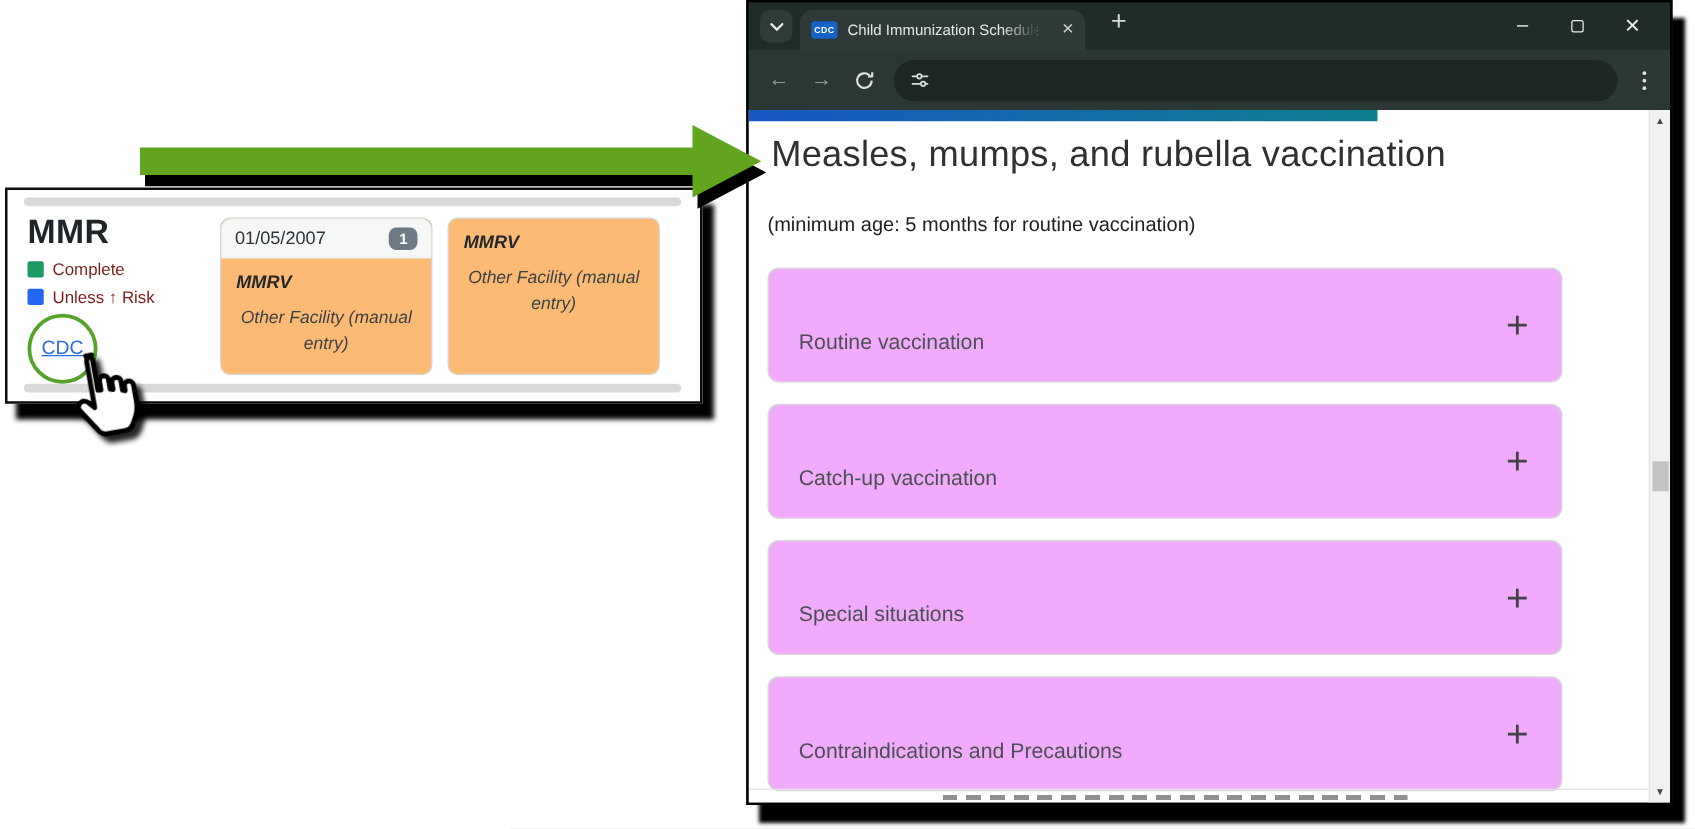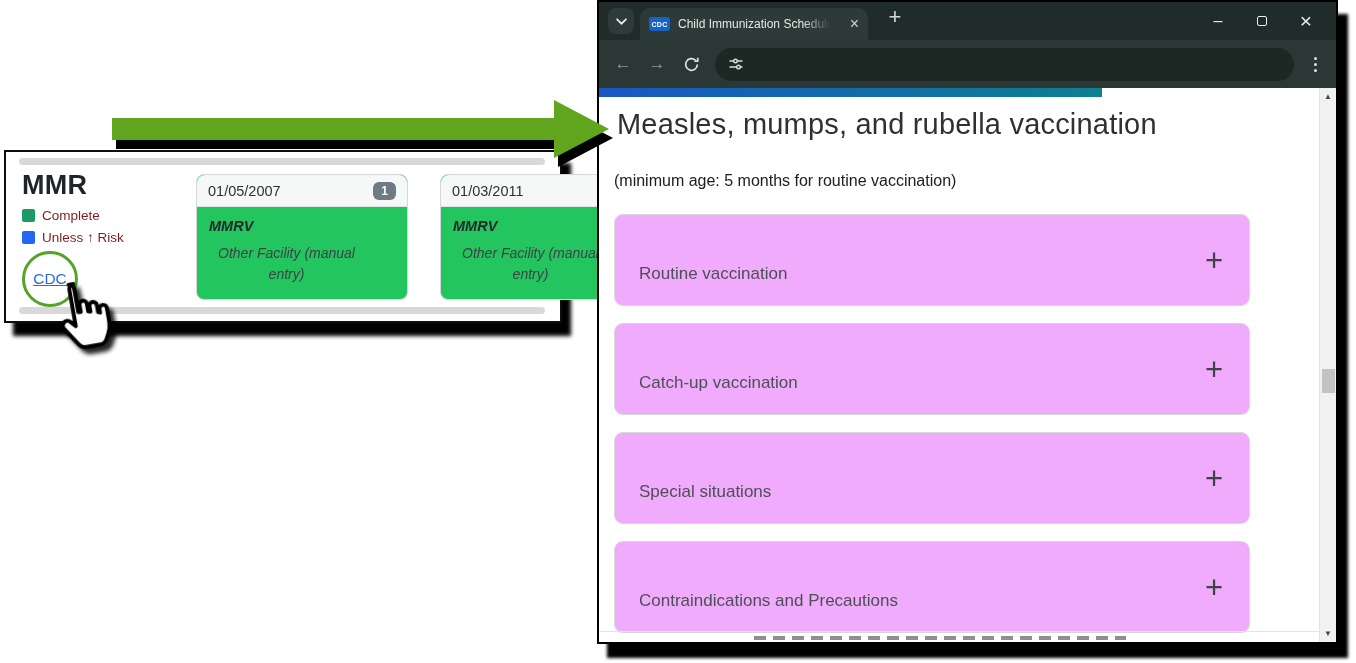--- a/index.html
+++ b/index.html
@@ -18,21 +18,21 @@
   .legend-row { display:flex; align-items:center; gap:7px; margin-top:7px;
                 font-size:13.5px; color:#7f1d1d; }
   .legend-swatch { width:13px; height:13px; border-radius:2px; flex:none; }
   .cdc-circle { position:absolute; left:16px; top:99px; width:56px; height:56px;
                 border:3px solid #55a32b; border-radius:50%;
                 display:flex; align-items:center; justify-content:center; background:transparent; }
   .cdc-link { color:#2a6be0; text-decoration:underline; font-size:15.5px; cursor:pointer; }
   .hand { position:absolute; left:44px; top:127px; width:64px; height:74px; z-index:6;
           transform:rotate(-10deg); filter:drop-shadow(4px 6px 2px rgba(0,0,0,.85)); }
   .doses { position:absolute; left:170px; top:22px; display:flex; gap:12px; }
-  .dose-card { width:212px; height:126px; border:1px solid #d5d7da; border-radius:8px; background:#22c55e;margin-left:20px; }
+  .dose-card { width:170px; height:126px; border:1px solid #d5d7da; border-radius:8px; background:#fdba74; }
   .dose-head { height:32px; background:#f6f7f7; border-bottom:1px solid #e0e2e5;
                border-radius:8px 8px 0 0; display:flex; align-items:center; padding:0 11px;
                font-size:14.5px; color:#2c3238; }
   .dose-num { margin-left:auto; background:#6e7a84; color:#fff; font-size:12px; font-weight:bold;
               border-radius:6px; padding:2px 8px; }
   .dose-body { padding:11px 12px;font-style:italic; }
   .dose-vaccine { font-weight:bold; font-size:14.5px; color:#23282d; margin-bottom:9px; }
   .dose-source { font-size:14px; color:#3c4248; line-height:1.5; max-width:155px;text-align:center; }
 
   
@@ -129,24 +129,20 @@
             <span>01/05/2007</span>
             <span class="dose-num">1</span>
           </div>
           <div class="dose-body">
             <div class="dose-vaccine">MMRV</div>
             <div class="dose-source">Other Facility (manual entry)</div>
           </div>
         </div>
 
         <div class="dose-card">
-          <div class="dose-head">
-            <span>01/03/2011</span>
-            <span class="dose-num">2</span>
-          </div>
           <div class="dose-body">
             <div class="dose-vaccine">MMRV</div>
             <div class="dose-source">Other Facility (manual entry)</div>
           </div>
         </div>
       </div>
 
     <div class="hand">
       <svg viewBox="0 0 26 30" width="64" height="74">
         <path d="M9.8 1.6c1.1 0 2 .9 2 2v9.6l1 .1v-2.9c0-.8.7-1.5 1.5-1.5s1.5.7 1.5 1.5v3.2l.9.2v-2.2c0-.8.7-1.5 1.5-1.5s1.5.7 1.5 1.5v3l.8.3v-1.4c0-.8.7-1.5 1.5-1.5s1.5.7 1.5 1.5v5.6c0 1.7-.4 3.3-1.2 4.8l-1.1 2c-.6 1.1-1.8 1.8-3 1.8h-5.6c-1.2 0-2.3-.6-2.9-1.6l-4.8-7.3c-.5-.8-.3-1.9.5-2.5.8-.6 1.9-.5 2.6.3l1.8 2V3.6c0-1.1.9-2 2-2z" fill="#ffffff" stroke="#000000" stroke-width="1.6" stroke-linejoin="round"></path>

